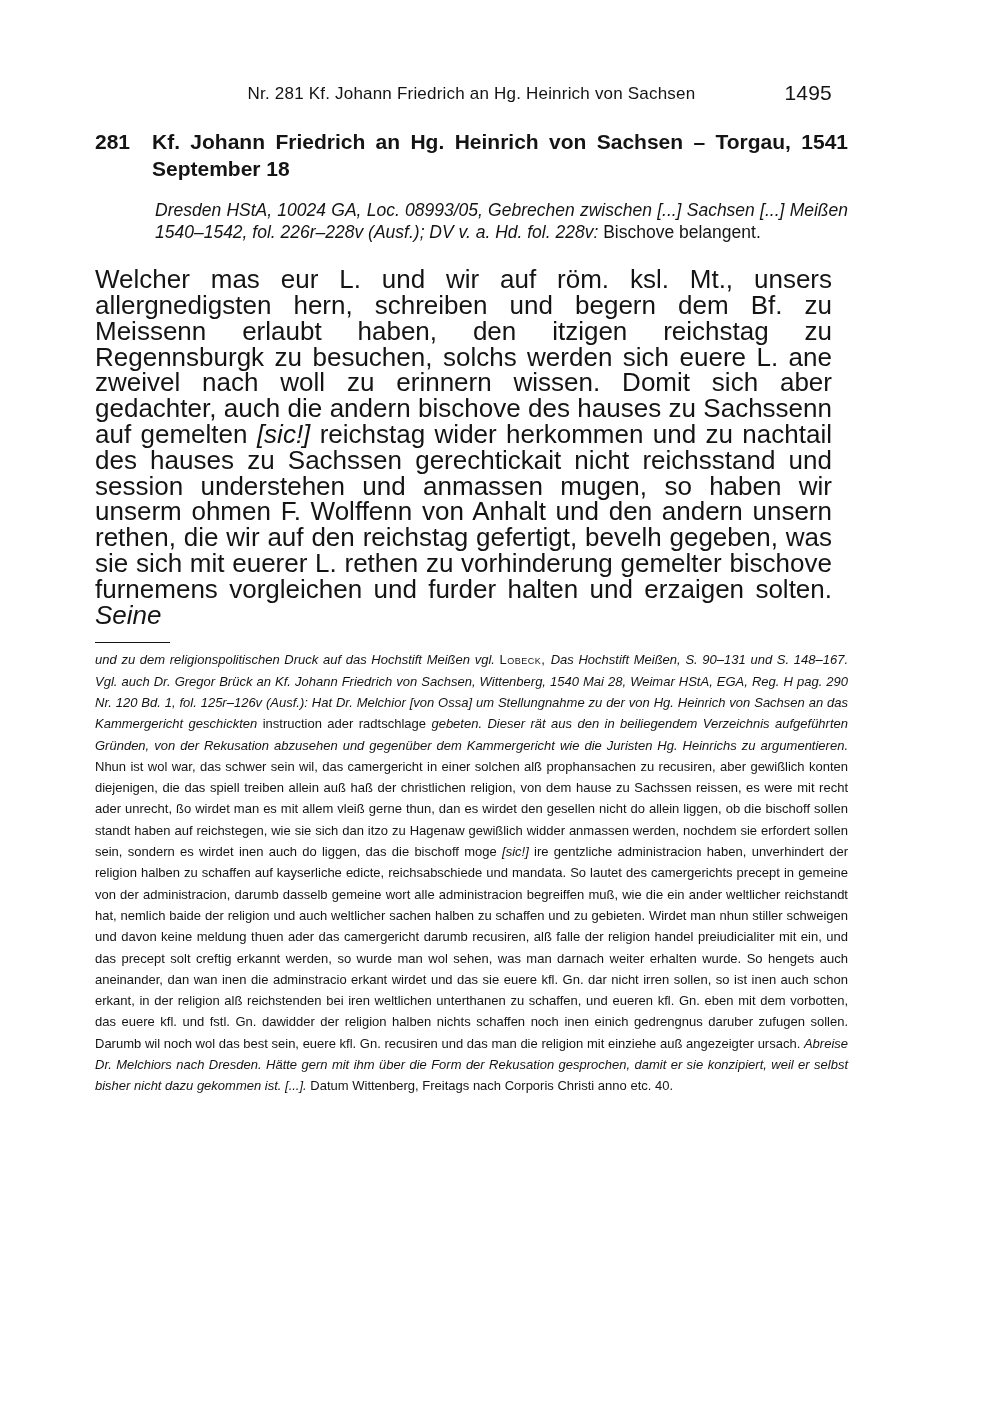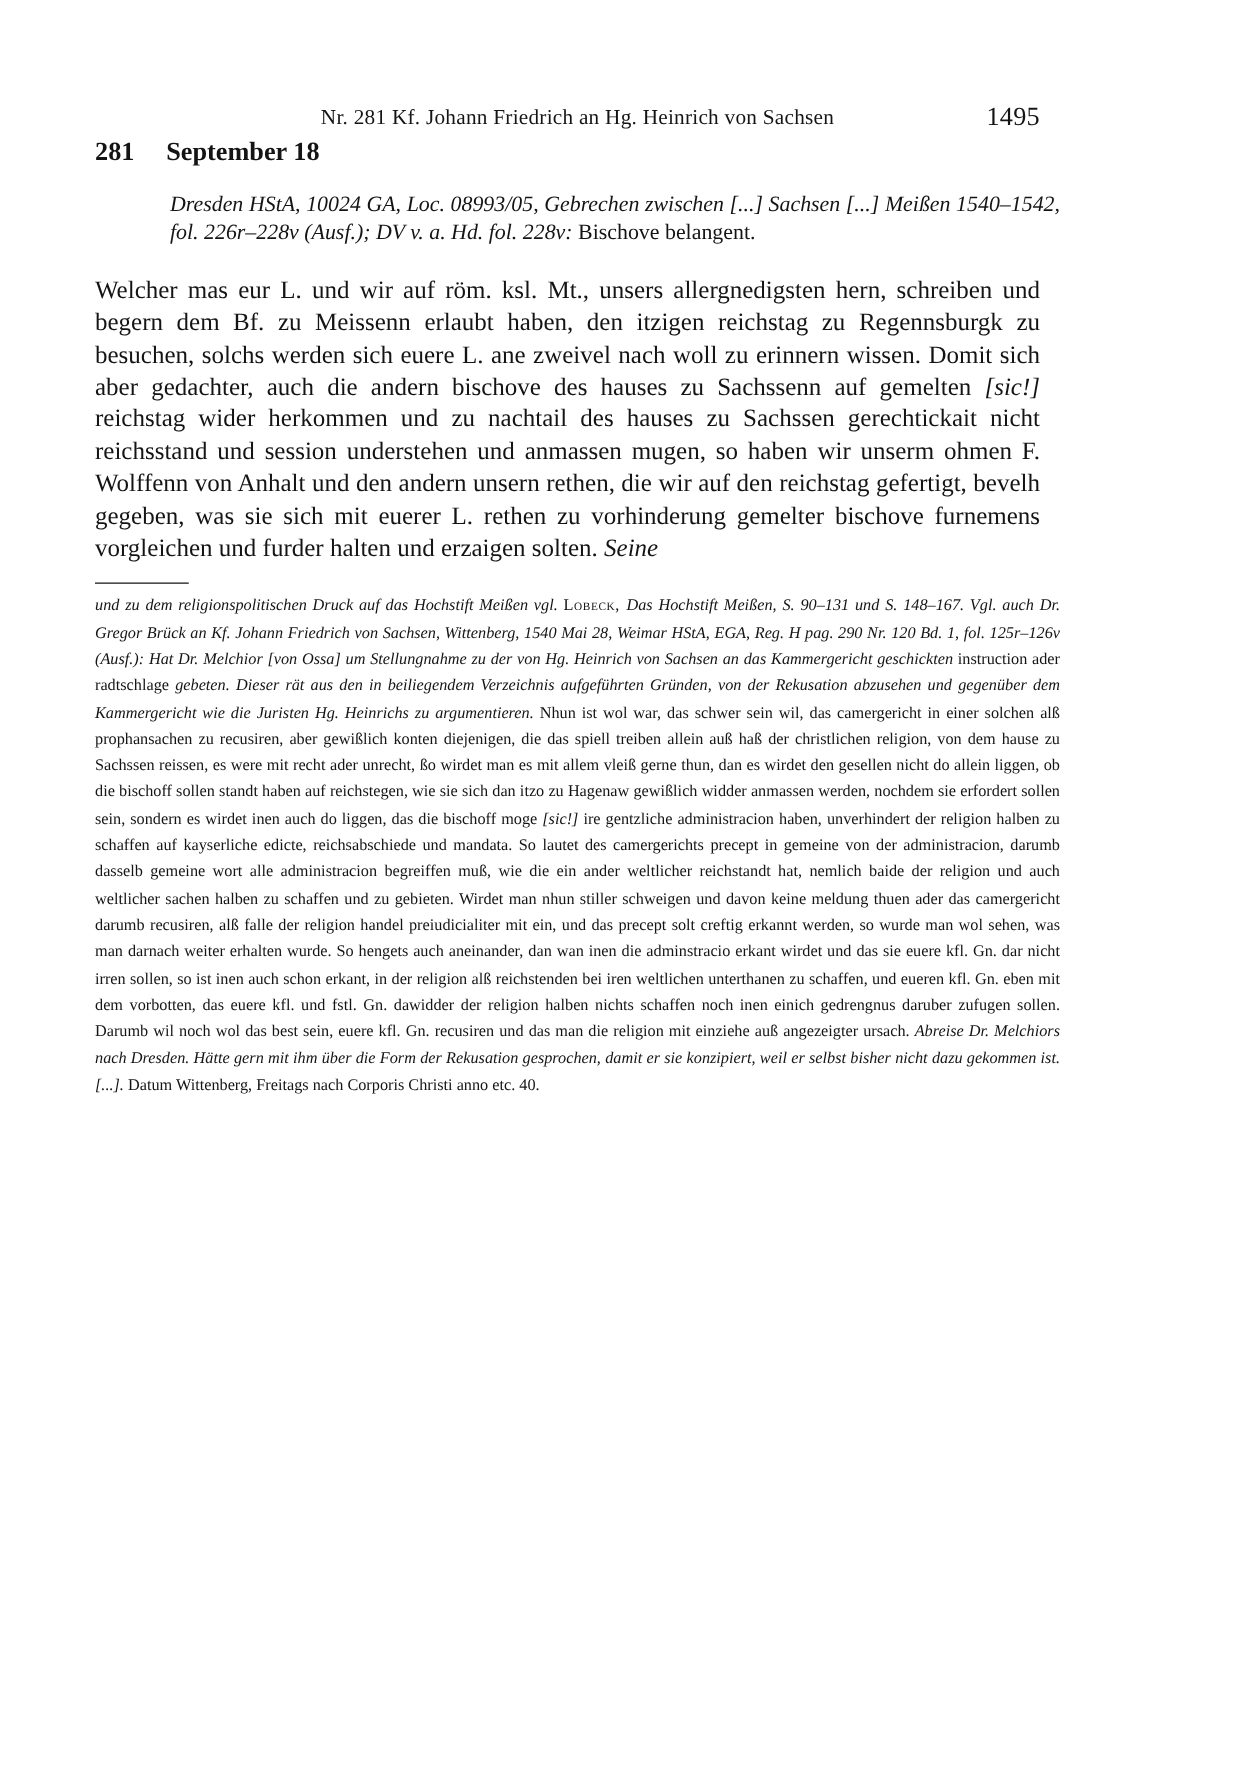--- a/index.html
+++ b/index.html
@@ -7,40 +7,41 @@
     padding: 0;
     background: #ffffff;
   }
   .page {
     position: relative;
     width: 1004px;
     height: 1418px;
     box-sizing: border-box;
     background: #ffffff;
     color: #141414;
-    font-family: Liberation Serif, serif;
-    padding: 84px 156px 0 76px;
+    font-family: Liberation Sans, sans-serif;
+    padding: 84px 156px 0 95px;
     overflow: hidden;
   }
   .running-header {
     position: relative;
     height: 24px;
     font-size: 17px;
     letter-spacing: 0.2px;
     text-align: center;
     white-space: nowrap;
   }
   .page-number {
     position: absolute;
     right: 16px;
     top: -3px;
     font-size: 21px;
   }
   .entry-heading {
     display: flex;
+    margin-top: 20px;
     font-weight: bold;
     font-size: 21px;
     line-height: 27px;
   }
   .entry-number {
     flex: none;
     width: 57px;
   }
   .entry-title {
     flex: 1;
@@ -51,21 +52,21 @@
   }
   .source-citation {
     margin: 18px 0 0 60px;
     font-size: 17.5px;
     line-height: 21.6px;
     font-style: italic;
     text-align: justify;
   }
   .body-text {
     margin: 24px 16px 0 0;
-    font-size: 20px;
+    font-size: 26px;
     line-height: 25.8px;
     text-align: justify;
   }
   .footnote-rule {
     margin-top: 14px;
     width: 75px;
     height: 0;
     border-top: 1.6px solid #141414;
   }
   .footnote-text {
@@ -88,20 +89,21 @@
 <div class="page">
 
   <div class="running-header">
     <span class="running-title">Nr. 281 Kf. Johann Friedrich an Hg. Heinrich von Sachsen</span>
     <span class="page-number">1495</span>
   </div>
 
   <div class="entry-heading">
     <span class="entry-number">281</span>
     <div class="entry-title">
+      <div class="entry-title-line1">Kf. Johann Friedrich an Hg. Heinrich von Sachsen – Torgau, 1541</div>
       <div class="entry-title-line2">September 18</div>
     </div>
   </div>
 
   <p class="source-citation"><span class="seg-italic">Dresden HStA, 10024 GA, Loc. 08993/05, Gebrechen zwischen [...] Sachsen [...] Meißen 1540–1542, fol. 226r–228v (Ausf.); DV v. a. Hd. fol. 228v: </span><span class="seg-roman">Bischove belangent.</span></p>
 
   <p class="body-text"><span class="seg-roman">Welcher mas eur L. und wir auf röm. ksl. Mt., unsers allergnedigsten hern, schreiben und begern dem Bf. zu Meissenn erlaubt haben, den itzigen reichstag zu Regennsburgk zu besuchen, solchs werden sich euere L. ane zweivel nach woll zu erinnern wissen. Domit sich aber gedachter, auch die andern bischove des hauses zu Sachssenn auf gemelten </span><span class="seg-italic">[sic!]</span><span class="seg-roman"> reichstag wider herkommen und zu nachtail des hauses zu Sachssen gerechtickait nicht reichsstand und session understehen und anmassen mugen, so haben wir unserm ohmen F. Wolffenn von Anhalt und den andern unsern rethen, die wir auf den reichstag gefertigt, bevelh gegeben, was sie sich mit euerer L. rethen zu vorhinderung gemelter bischove furnemens vorgleichen und furder halten und erzaigen solten. </span><span class="seg-italic">Seine</span></p>
 
   <div class="footnote-rule"></div>
 

